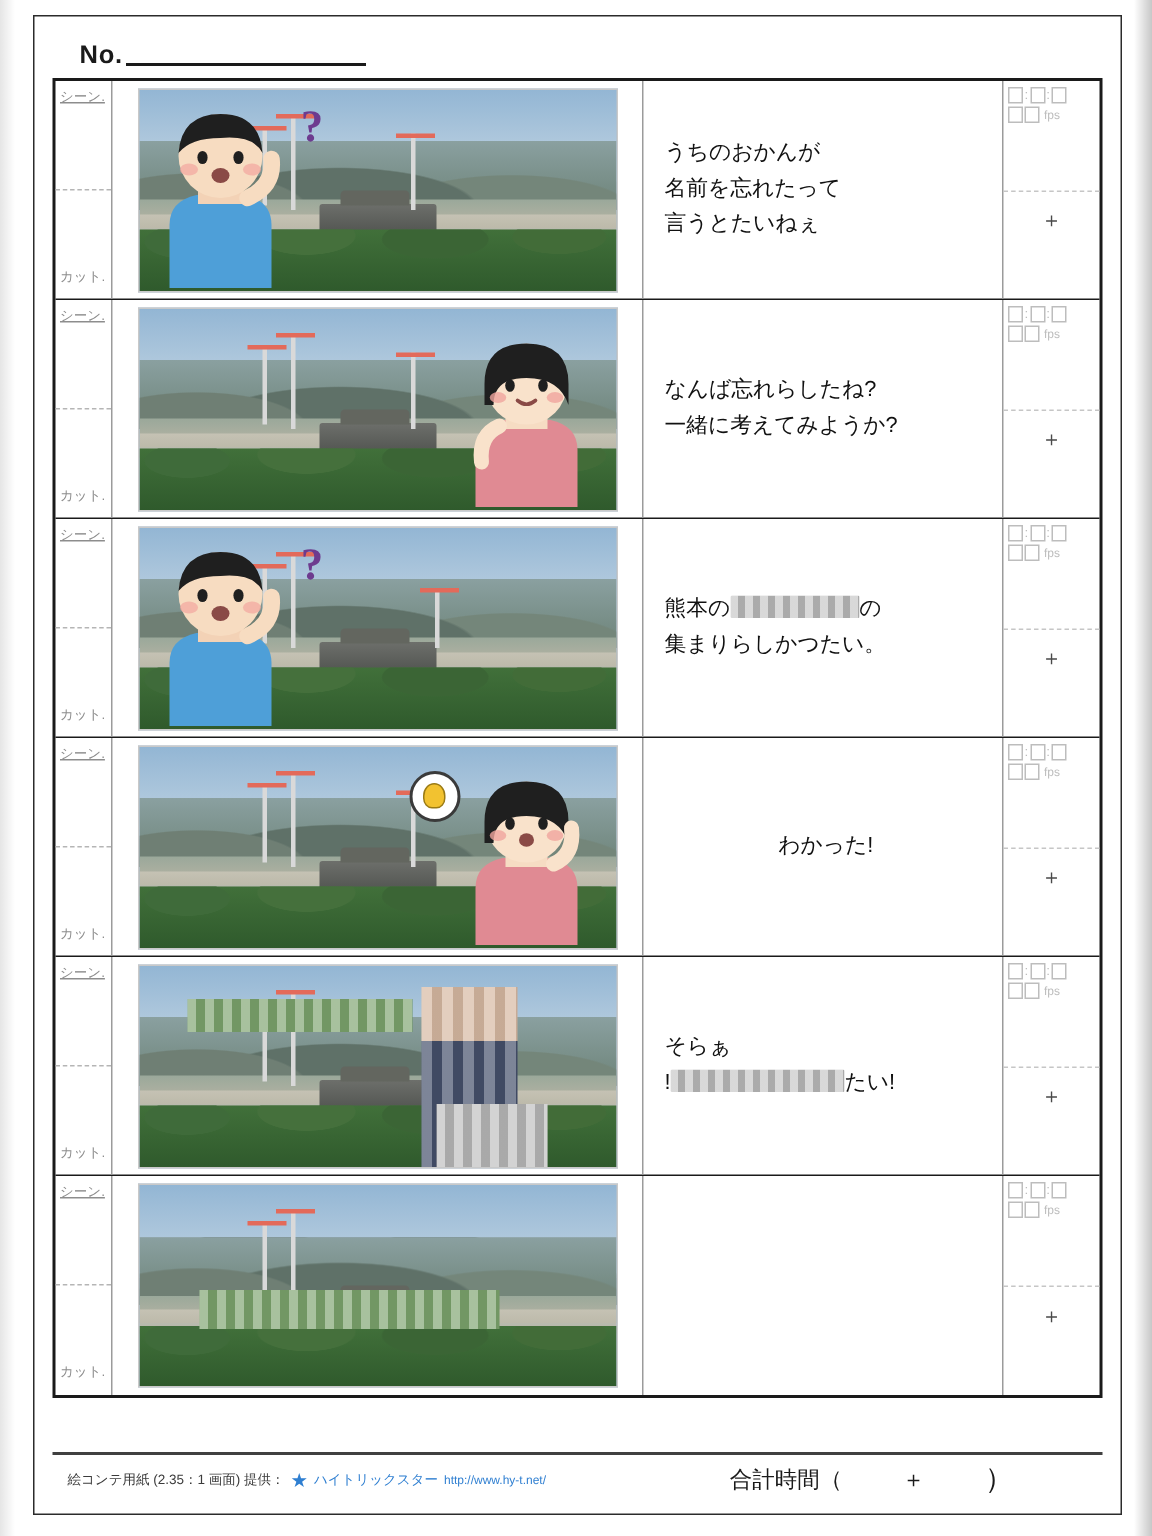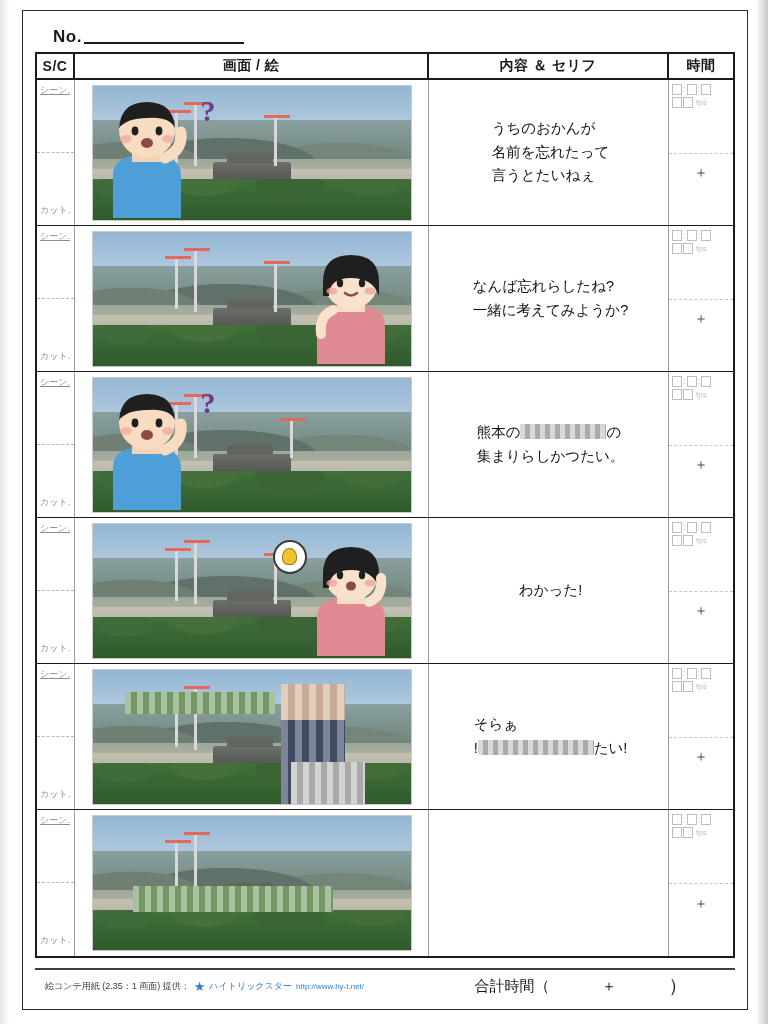--- a/index.html
+++ b/index.html
@@ -249,21 +249,20 @@
   }
 
   
   .cell-desc {
     width: 240px;
     border-right: 1px solid #9b9b9b;
     box-sizing: border-box;
     display: flex;
     align-items: center;
     padding: 0 10px 0 14px;
-    justify-content: center;
   }
   .desc-text {
     font-size: 14.5px;
     line-height: 1.65;
     white-space: pre-line;
     color: #111;
   }
   .desc-text.center { width: 100%; text-align: center; }
 
   .redact {
@@ -341,21 +340,21 @@
     font-size: 13px;
     line-height: 1;
   }
   .footer-brand { color: #2f7fd1; font-size: 9px; }
   .footer-url { color: #2f7fd1; font-size: 8px; }
   .footer-total {
     flex: 1;
     display: flex;
     align-items: center;
     justify-content: center;
-    gap: 52px;
+    gap: 40px;
     font-size: 15px;
   }
   .footer-total .paren { font-size: 19px; }
 
   
   .scan-edge {
     position: absolute;
     right: 0; top: 0;
     width: 12px; height: 1024px;
     background: linear-gradient(90deg, rgba(0,0,0,0.0), rgba(0,0,0,0.22));
@@ -374,26 +373,20 @@
 
   <div class="outer-frame"></div>
 
   <div class="no-row">
     <div class="no-label">No.</div>
     <div class="no-line"></div>
   </div>
 
   <div class="table">
 
-    <div class="thead">
-      <div class="th col-sc">S/C</div>
-      <div class="th col-pic">画面 / 絵</div>
-      <div class="th col-desc">内容 ＆ セリフ</div>
-      <div class="th col-time">時間</div>
-    </div>
 
     <div class="row">
       <div class="cell-sc">
         <div class="sc-top">シーン.</div>
         <div class="sc-bot">カット.</div>
       </div>
       <div class="cell-pic">
         <div class="frame-img">
           <div class="sky"></div>
           <div class="mountains"></div>

